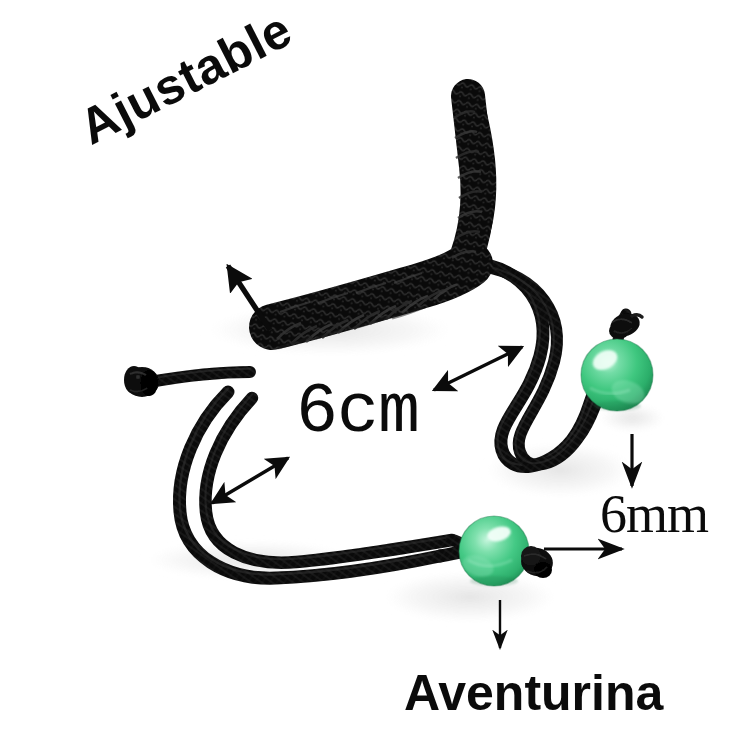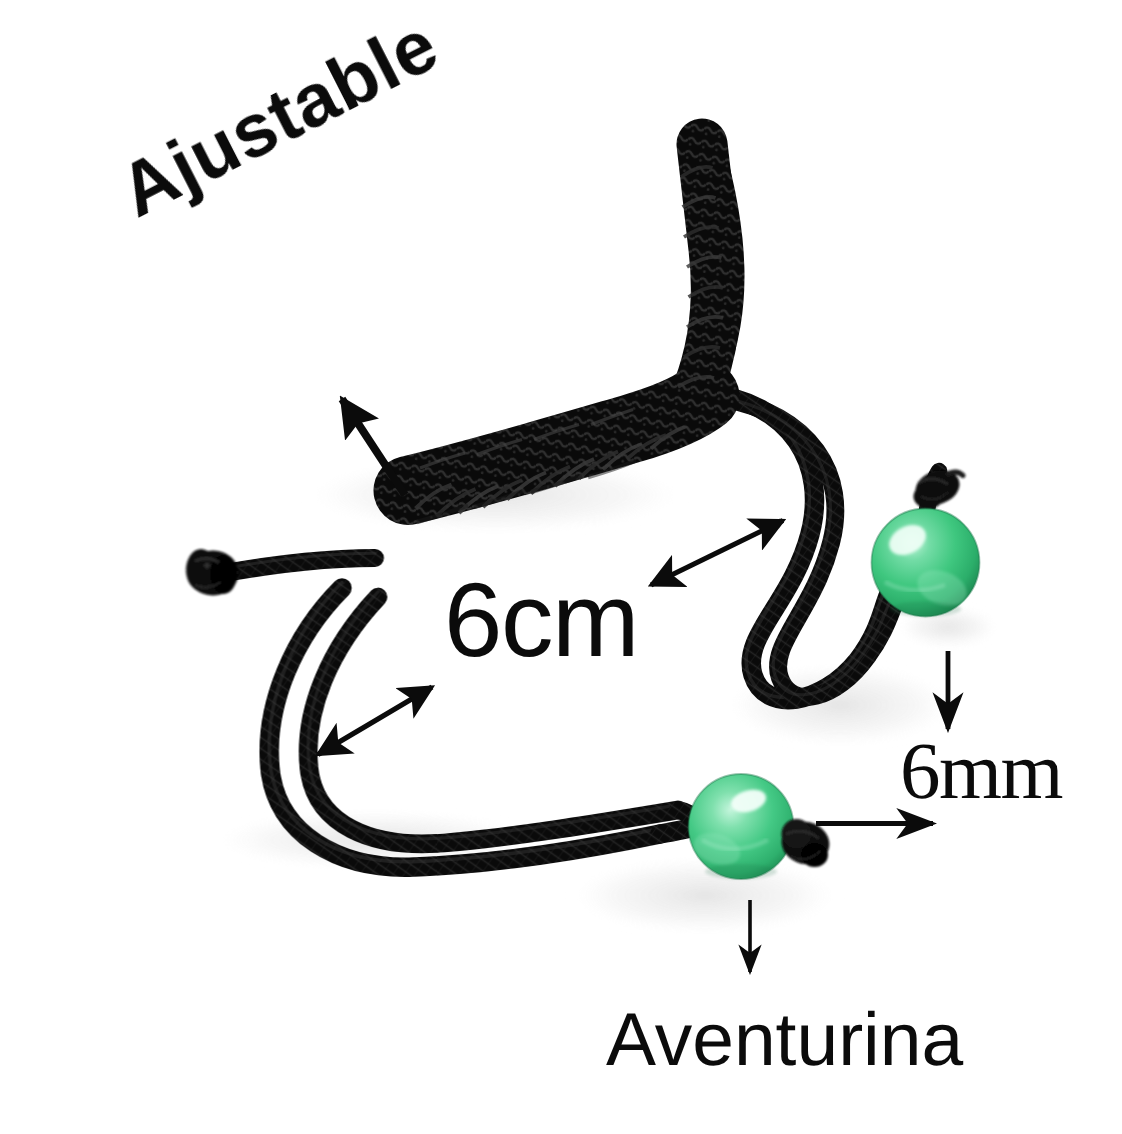--- a/index.html
+++ b/index.html
@@ -39,38 +39,38 @@
     font-family: "Liberation Sans", sans-serif;
     font-weight: bold;
     font-size: 50px;
     letter-spacing: 0.5px;
     transform: rotate(-27deg);
     transform-origin: left top;
   }
   .label-6cm {
     left: 296px;
     top: 378px;
-    font-family: Liberation Sans, sans-serif;
+    font-family: Liberation Mono, monospace;
     font-weight: normal;
     font-size: 70px;
     letter-spacing: -1px;
   }
   .label-6mm {
     left: 600px;
     top: 487px;
     font-family: "Liberation Serif", serif;
     font-weight: normal;
     font-size: 54px;
     letter-spacing: -1px;
   }
   .label-aventurina {
     left: 404px;
     top: 668px;
     font-family: "Liberation Sans", sans-serif;
-    font-weight: normal;
+    font-weight: bold;
     font-size: 50px;
     letter-spacing: 0px;
     text-align: right;
   }
 </style>
 </head>
 <body>
 
 <div id="stage">
 

